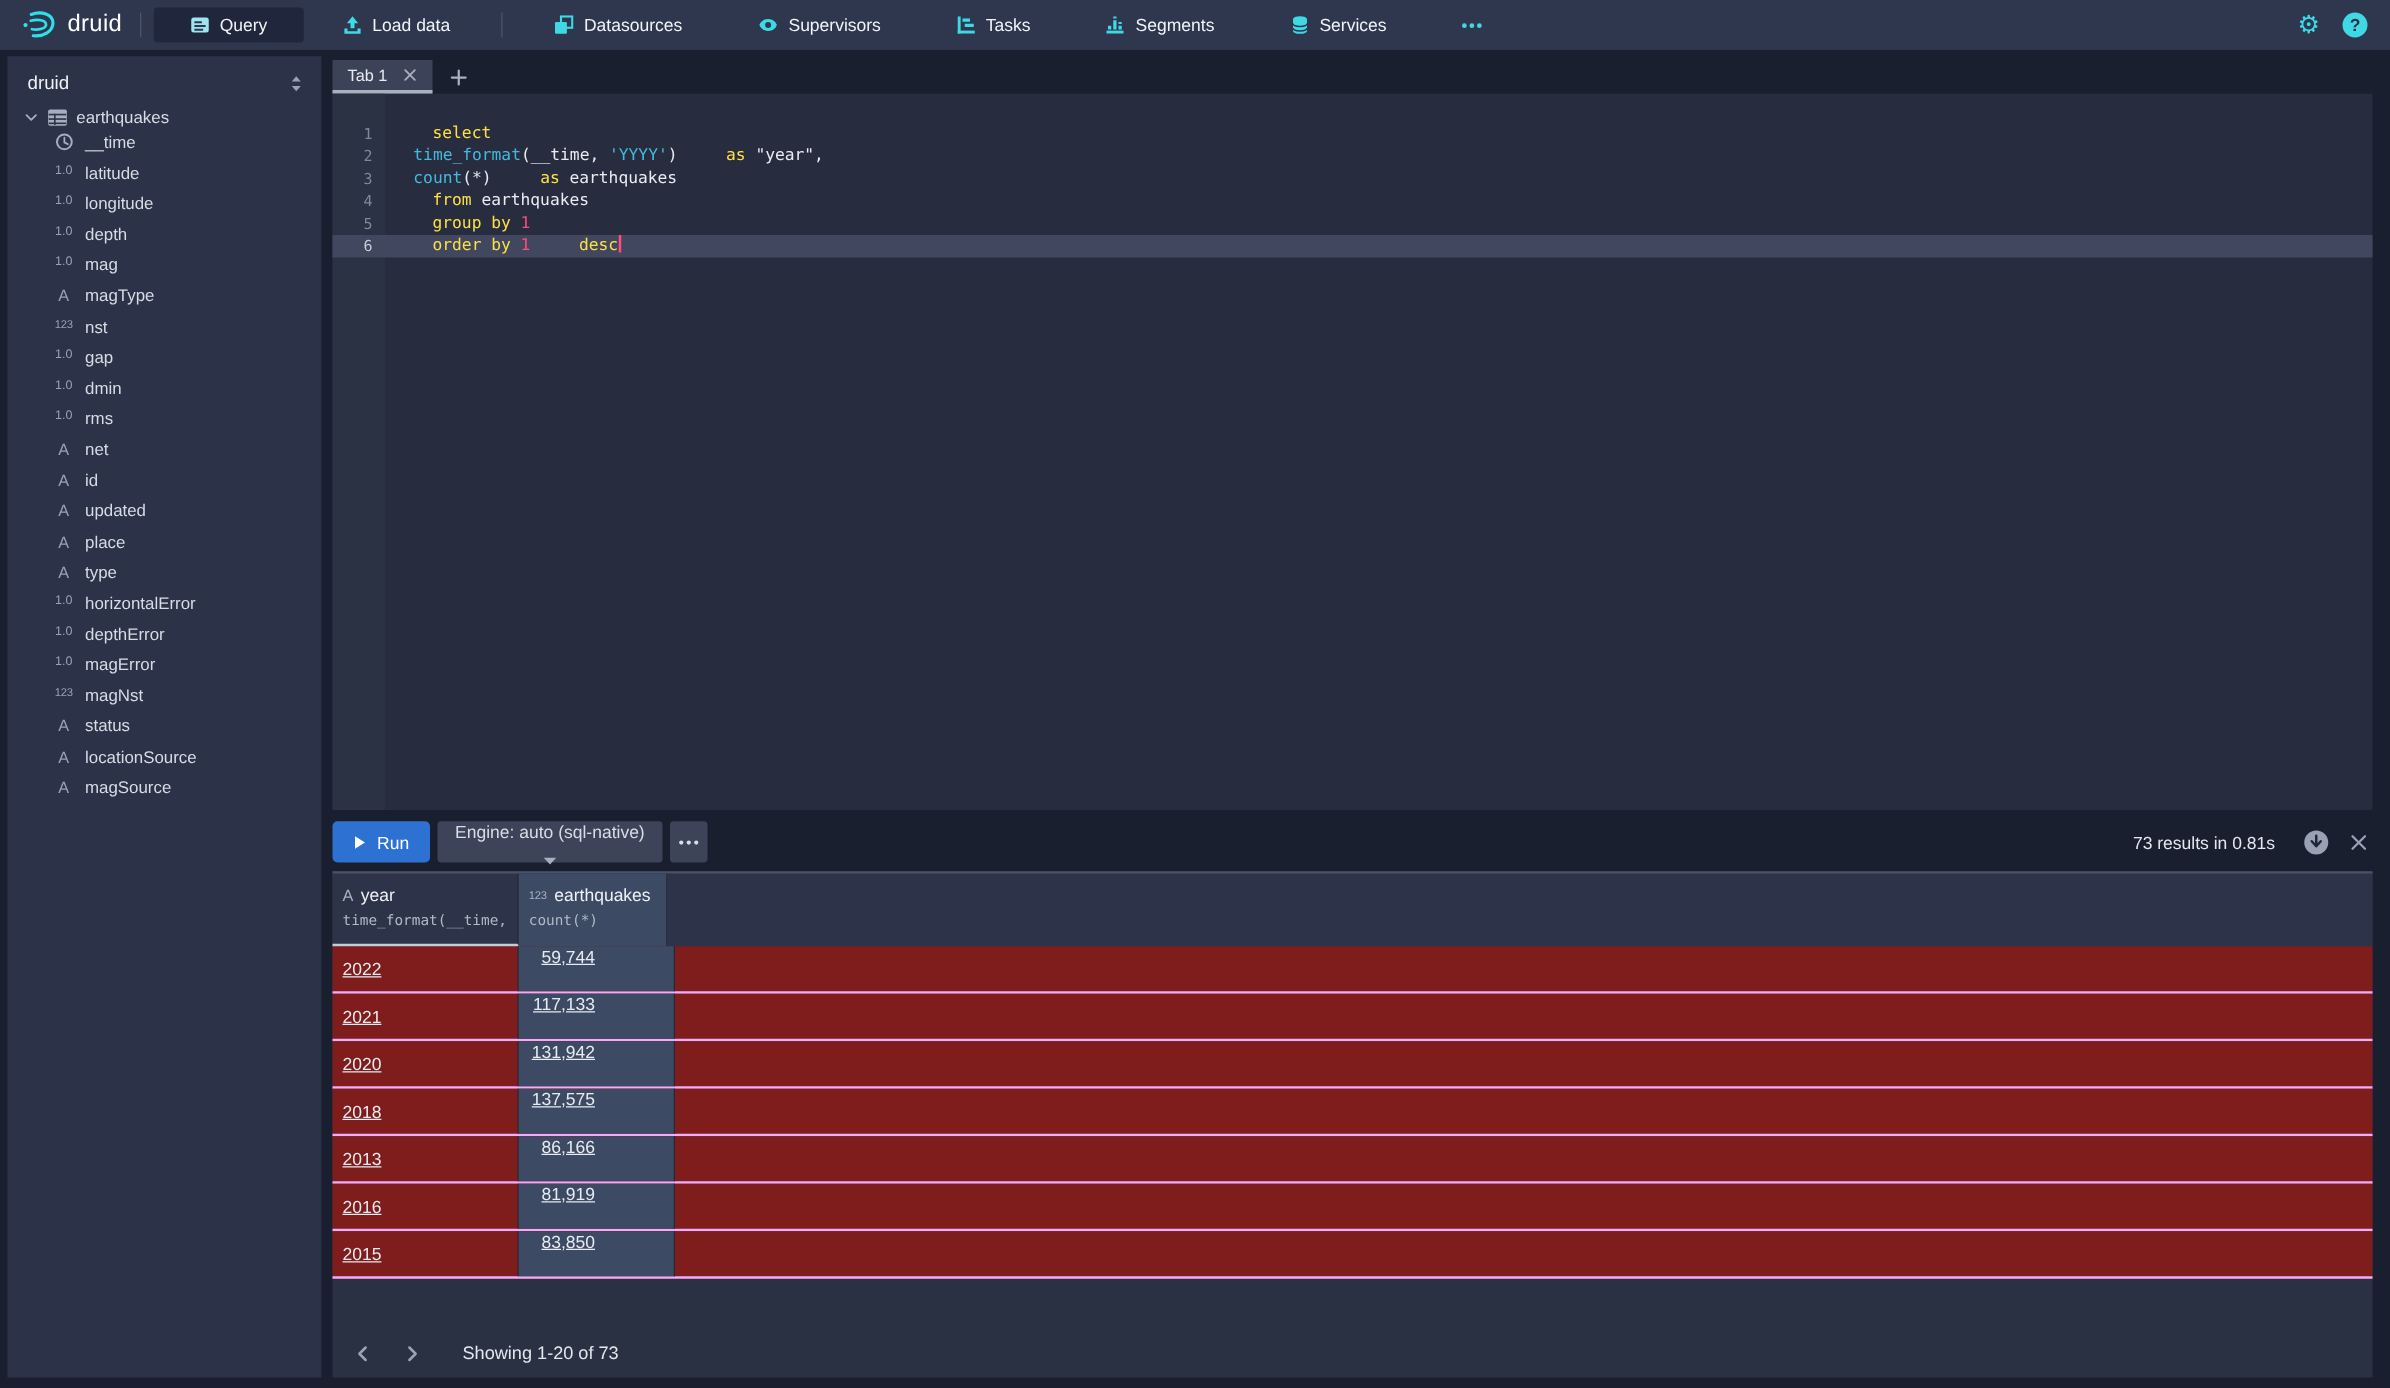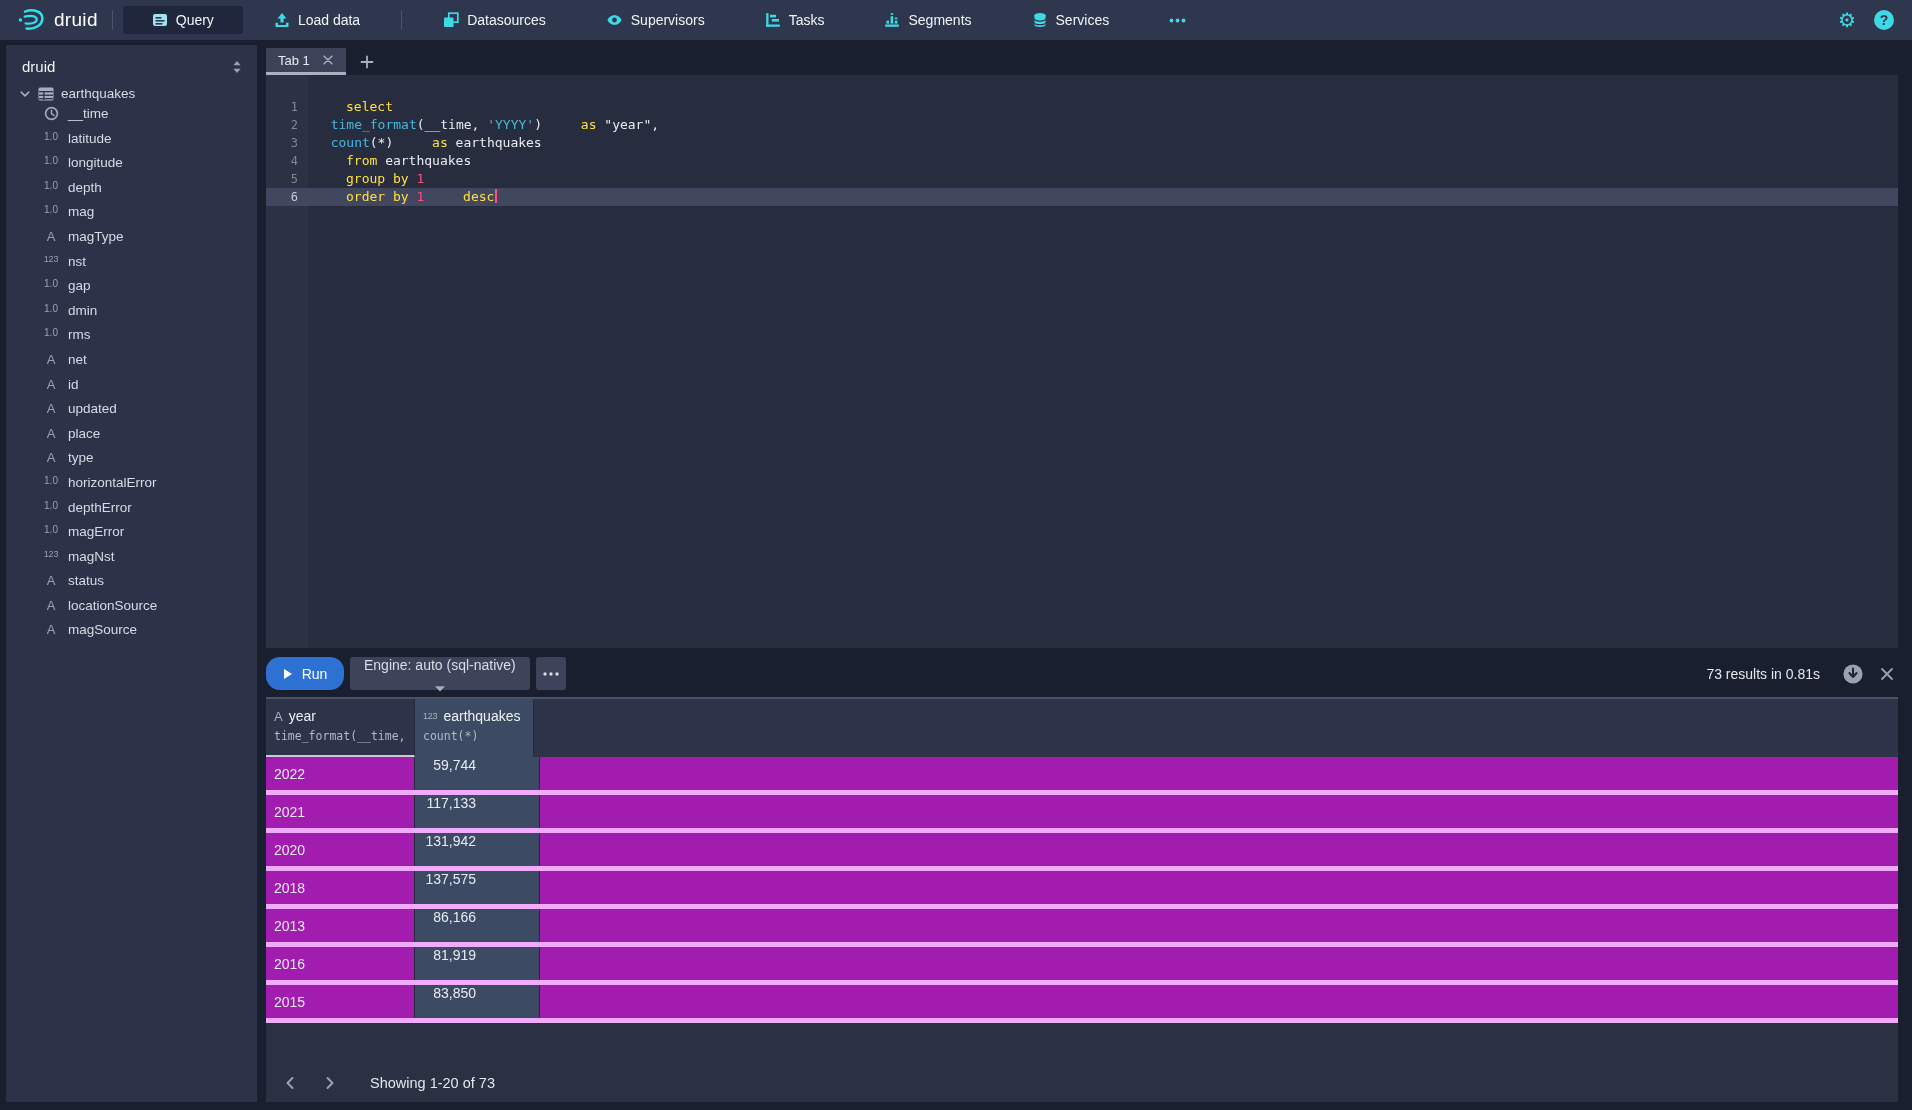--- a/index.html
+++ b/index.html
@@ -86,21 +86,21 @@
   .tk-num { color:#ff4d7f; }
   .tk-pl  { color:#e9ecf3; }
   .cursor { display:inline-block; width:2px; height:14px; background:#ff4d7f; vertical-align:-2px; margin-left:1px; }
 
   
   #runbar {
     position:absolute; left:266px; top:657px; width:1632px; height:33px;
     display:flex; align-items:center; gap:6px;
   }
   .run-btn {
-    height:33px; width:78px; background:#2d72d2; border:none; border-radius:14px;
+    height:33px; width:78px; background:#2d72d2; border:none; border-radius:4px;
     color:#fff; font-size:14px; font-family:inherit; display:flex; align-items:center;
     justify-content:center; gap:9px; cursor:pointer;
   }
   .engine-btn, .more-btn {
     height:33px; background:#3d445a; border:none; border-radius:3px;
     color:#d9dde5; font-size:14px; font-family:inherit; display:flex;
     align-items:center; cursor:pointer;
   }
   .engine-btn { padding:0 14px; gap:12px;flex-direction:column; }
   .more-btn { width:30px; justify-content:center; }
@@ -116,21 +116,21 @@
   .thead { display:flex; height:58px; background:#2d344a; }
   .th { padding:9px 8px 6px 8px; border-right:1px solid #232938; }
   .th-1 { width:149px; border-bottom:2px solid #c6cbd6; }
   .th-2 { width:119px; background:#3c4a63; }
   .th-top { display:flex; align-items:center; gap:6px; font-size:14px; color:#f0f2f6; }
   .th-type { color:#aab0bf; }
   .th-expr {
     margin-top:5px; font-family:"DejaVu Sans Mono", monospace; font-size:11.5px;
     color:#b2b8c6; white-space:nowrap; overflow:hidden;
   }
-  .t-row { display:flex; height:38px; background:#a21caf; border-bottom:5px solid #f0abfc; cursor:default; }
+  .t-row { display:flex; height:38px; background:#7f1d1d; border-bottom:2px solid #f0abfc; cursor:default;text-decoration:underline; }
   .c1 {
     width:149px; padding-left:8px; display:flex; align-items:center;
     font-size:14px; color:#e8ebf1; border-right:1px solid #232938;
   }
   .c2 {
     width:125px; background:#3c4a63; padding-left:6px; display:flex; align-items:flex-start;
     font-size:14px; color:#e8ebf1; border-right:1px solid #232938;
   }
   .c2 span { display:inline-block; width:55px; text-align:right; }
 

